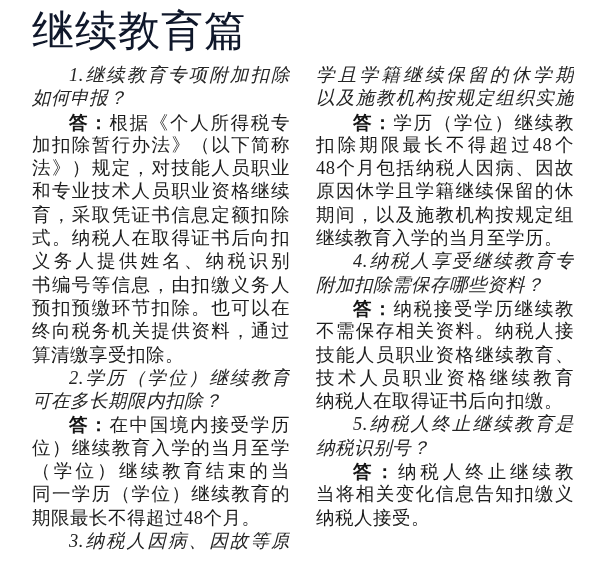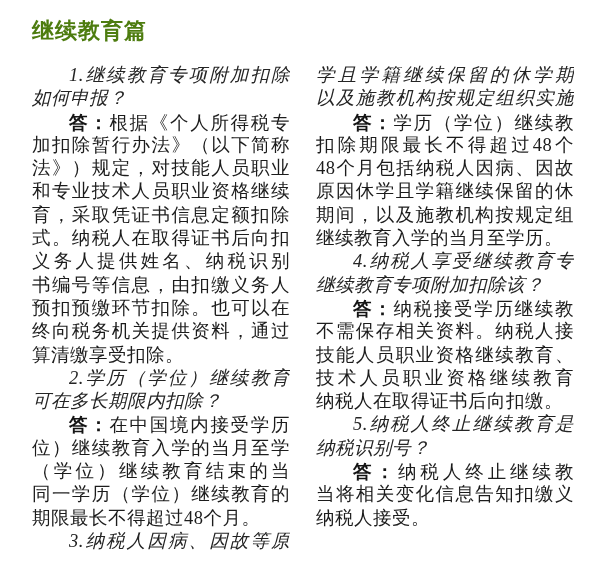--- a/index.html
+++ b/index.html
@@ -12,25 +12,25 @@
     font-family: "Liberation Serif", "DejaVu Serif", serif;
     color: #1e1e1e;
   }
   .page {
     width: 600px; height: 569px;
     padding: 13px 22px 0 32px;
     background: #ffffff;
   }
   .title {
     font-family: "Liberation Sans", "DejaVu Sans", sans-serif;
-    font-weight: bold;
-    font-size: 22px;
+    font-weight: normal;
+    font-size: 42px;
     line-height: 36px;
     letter-spacing: 1px;
-    color: #4d7c0f;
+    color: #0f172a;
   }
   .columns {
     display: flex;
     gap: 26px;
     margin-top: 15px;
   }
   .col { width: 258px; }
   .line {
     font-size: 18.5px;
     line-height: 23.3px;
@@ -90,21 +90,21 @@
     <div class="col">
         <div class="line q"><span>学且学籍继续保留的休学期间，</span></div>
         <div class="line q"><span>以及施教机构按规定组织实施的</span></div>
         <div class="line a indent"><span class="answer-prefix">答：</span><span>学历（学位）继续教育的</span></div>
         <div class="line a"><span>扣除期限最长不得超过48个月。</span></div>
         <div class="line a"><span>48个月包括纳税人因病、因故等</span></div>
         <div class="line a"><span>原因休学且学籍继续保留的休学</span></div>
         <div class="line a"><span>期间，以及施教机构按规定组织</span></div>
         <div class="line a end"><span>继续教育入学的当月至学历。</span></div>
         <div class="line q indent"><span>4.纳税人享受继续教育专项</span></div>
-        <div class="line q end"><span>继续教育专项附加扣除该？</span></div>
+        <div class="line q end"><span>附加扣除需保存哪些资料？</span></div>
         <div class="line a indent"><span class="answer-prefix">答：</span><span>纳税接受学历继续教育，</span></div>
         <div class="line a"><span>不需保存相关资料。纳税人接受</span></div>
         <div class="line a"><span>技能人员职业资格继续教育、专业</span></div>
         <div class="line a"><span>技术人员职业资格继续教育的，应</span></div>
         <div class="line a end"><span>纳税人在取得证书后向扣缴。</span></div>
         <div class="line q indent"><span>5.纳税人终止继续教育是否</span></div>
         <div class="line q end"><span>纳税识别号？</span></div>
         <div class="line a indent"><span class="answer-prefix">答：</span><span>纳税人终止继续教育，应</span></div>
         <div class="line a"><span>当将相关变化信息告知扣缴义务</span></div>
         <div class="line a end"><span>纳税人接受。</span></div>

